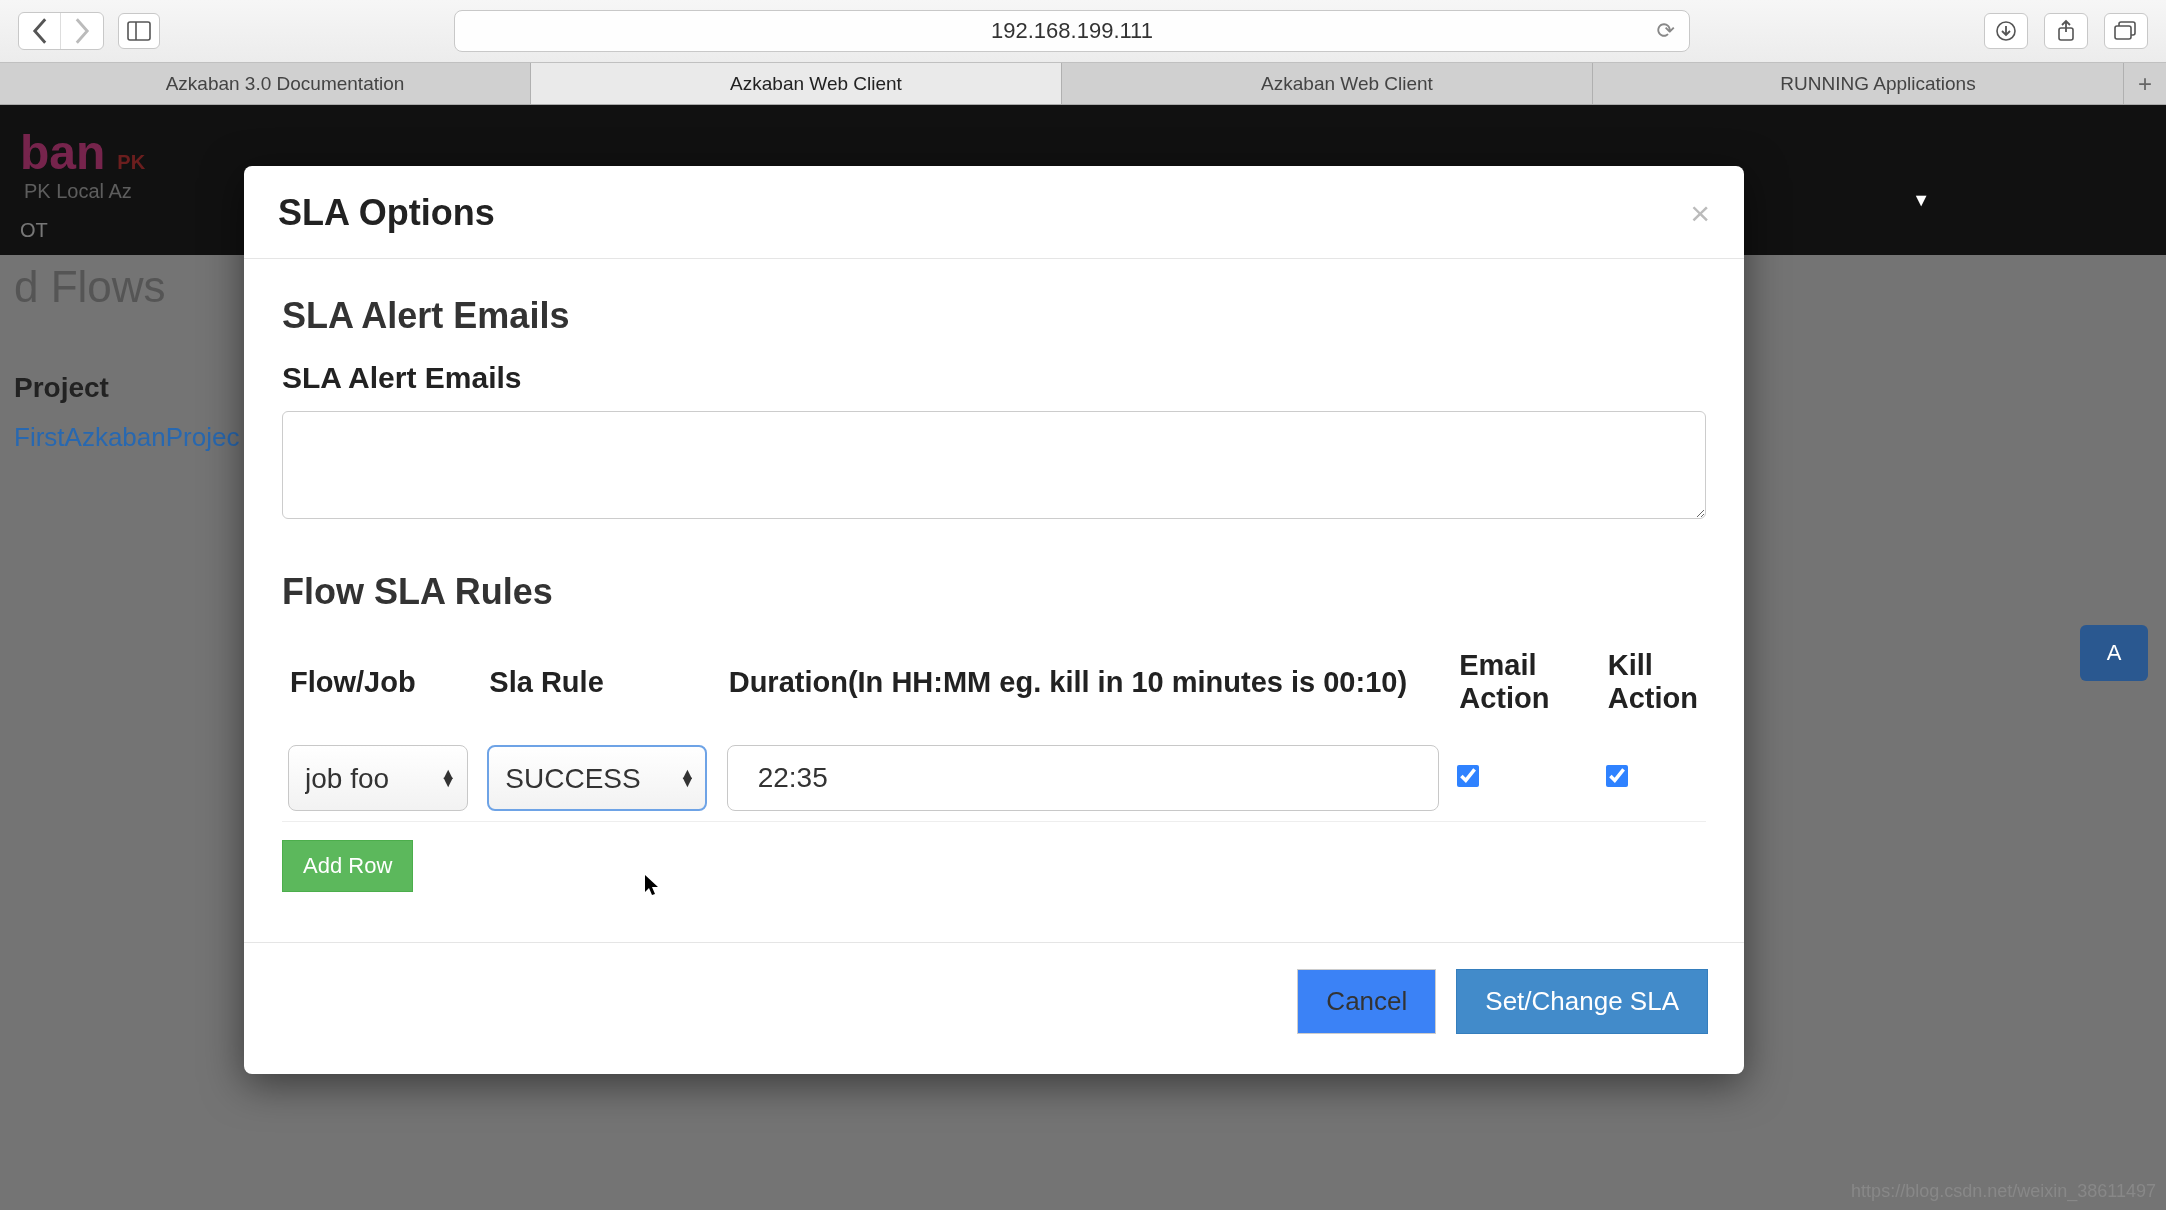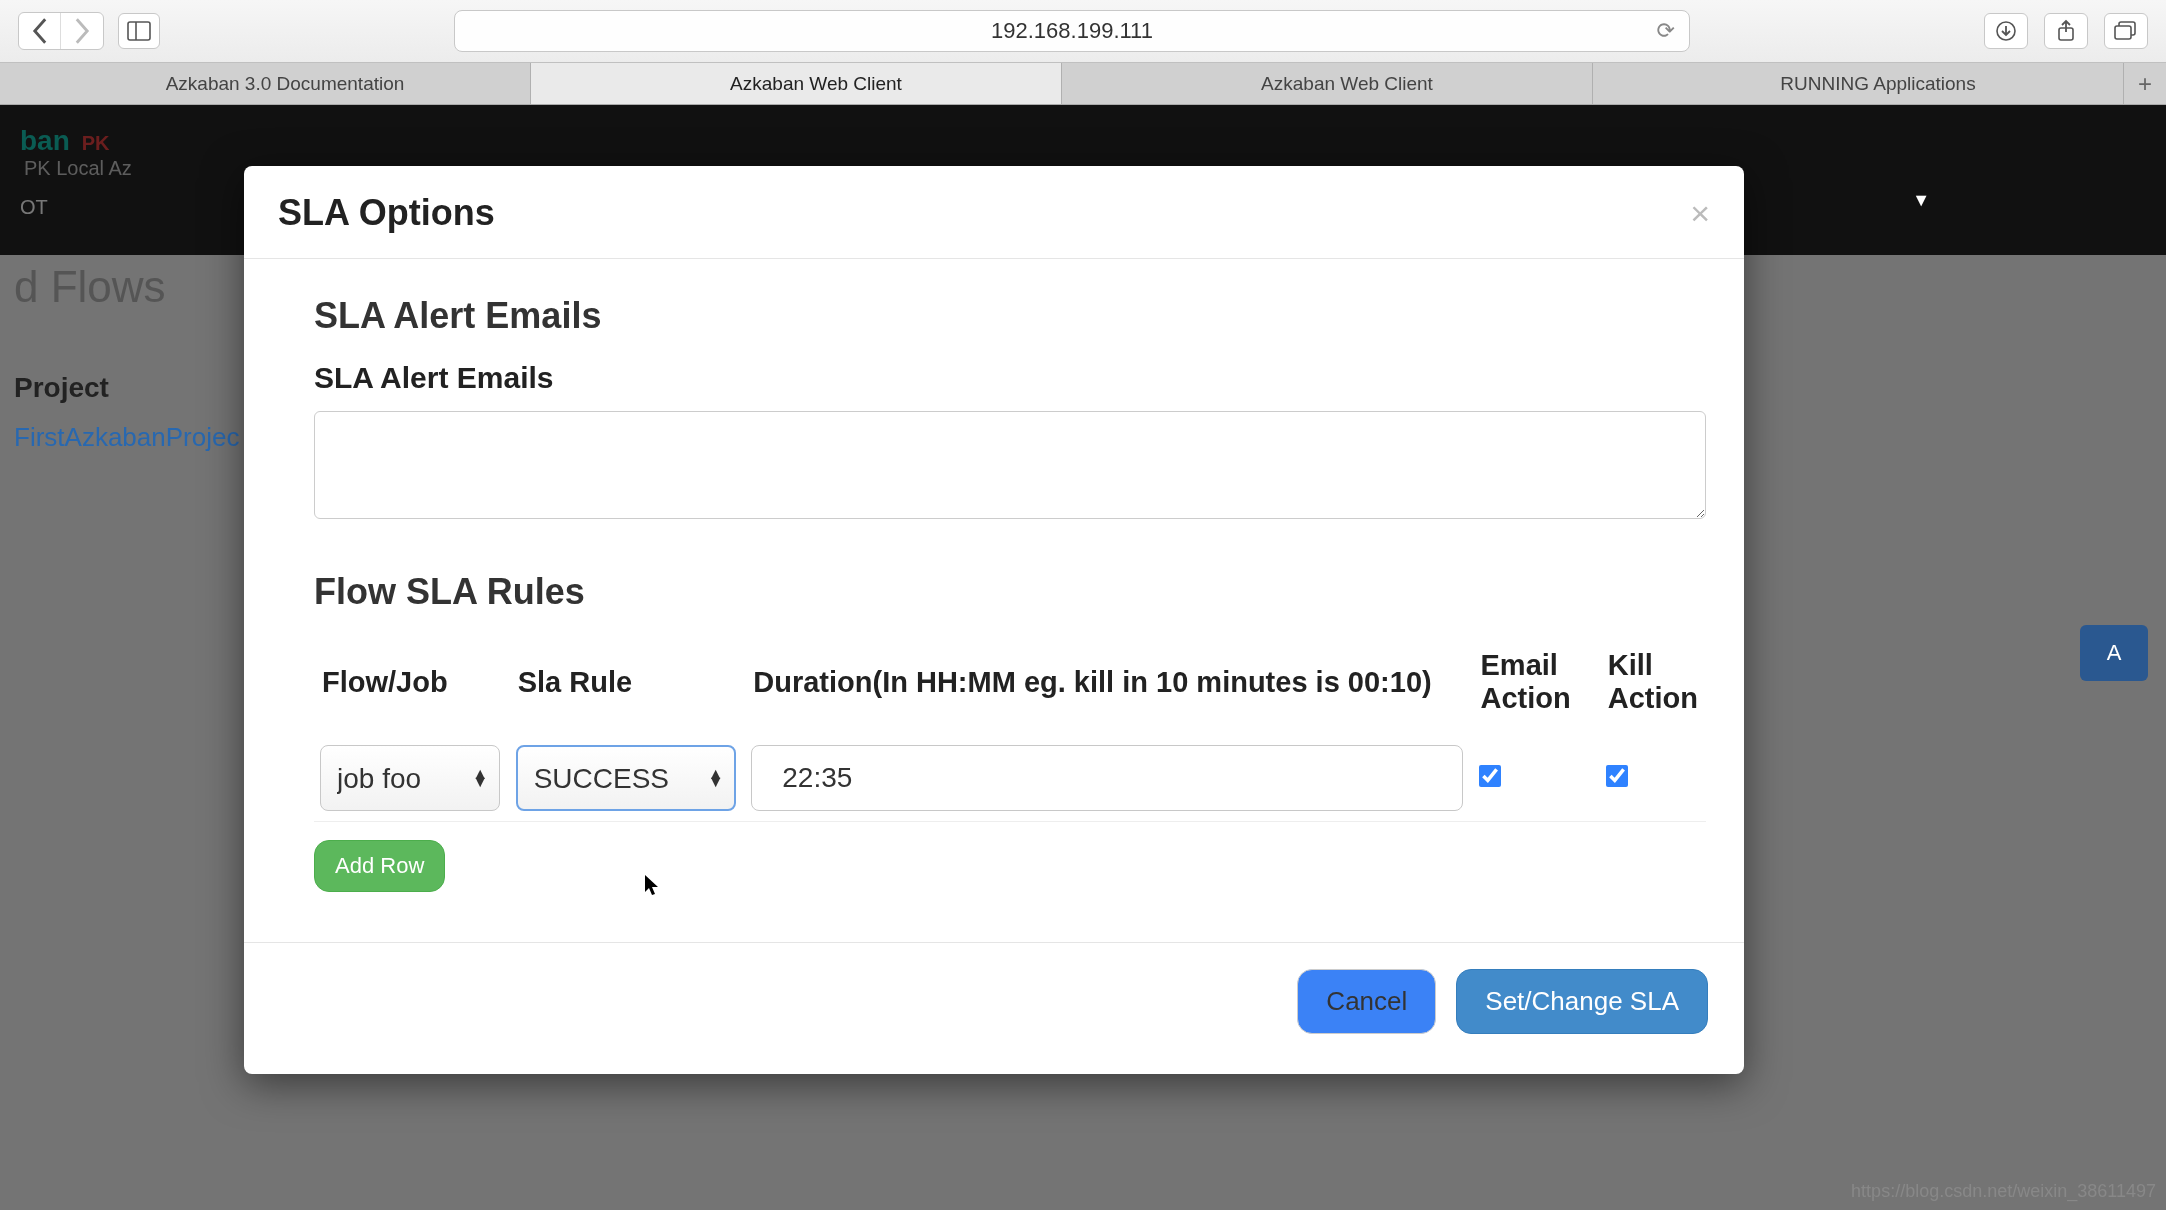--- a/index.html
+++ b/index.html
@@ -97,21 +97,21 @@
     
     .azk-header {
       height: 150px;
       background: #222;
       color: #eee;
       padding: 20px;
     }
     .brand {
       display: flex; align-items: baseline; gap: 12px;
     }
-    .brand-title { font-size: 28px; font-weight: 600; color: #14b8a6; }
+    .brand-title { font-size: 48px; font-weight: 600; color: #ec4899; }
     .brand-badge { font-size: 20px; font-weight: bold; color: #d63c3c; }
     .brand-sub { font-size: 20px; color: #bbb; margin-left: 4px; }
     .nav-row { margin-top: 16px; font-size: 20px; color: #eee; }
     .page-title { font-size: 44px; color: #555; margin-bottom: 28px; }
     .sidebar-project-h { font-size: 28px; font-weight: bold; color: #222; margin-top: 60px; }
     .sidebar-link { font-size: 26px; color: #2868b0; margin-top: 18px; }
     .bg-orange-bar {
       position: absolute;
       top: 105px; left: 0; right: 0;
       height: 6px;
@@ -136,21 +136,21 @@
     }
     .modal-header {
       padding: 26px 34px 24px;
       border-bottom: 1px solid #e5e5e5;
       display: flex;
       justify-content: space-between;
       align-items: center;
     }
     .modal-title { font-size: 36px; font-weight: bold; color: #222; }
     .modal-close { font-size: 34px; color: #bbb; cursor: pointer; }
-    .modal-body { padding: 36px 38px 50px; margin-left: 32px; }
+    .modal-body { padding: 36px 38px 50px; }
     .section-h {
       font-size: 36px; font-weight: bold; color: #333;
       margin-bottom: 24px;
     }
     .label { font-size: 30px; font-weight: bold; color: #222; margin-bottom: 16px; }
     .textarea-email {
       width: 100%;
       height: 108px;
       border: 1px solid #ccc;
       border-radius: 6px;
@@ -204,21 +204,21 @@
       padding: 0 30px;
       color: #333;
     }
     .checkbox-apple {
       width: 22px; height: 22px;
       accent-color: #2f82ff;
       cursor: pointer;
     }
     .btn {
       padding: 14px 24px;
-      border-radius: 15px;
+      border-radius: 0;
       font-size: 24px;
       cursor: pointer;
       border: 1px solid transparent;
     }
     .btn-add {
       background: #5cb85c; color: #fff;
       border-color: #4cae4c;
       font-size: 22px;
       padding: 12px 20px;
       margin-top: 18px;

